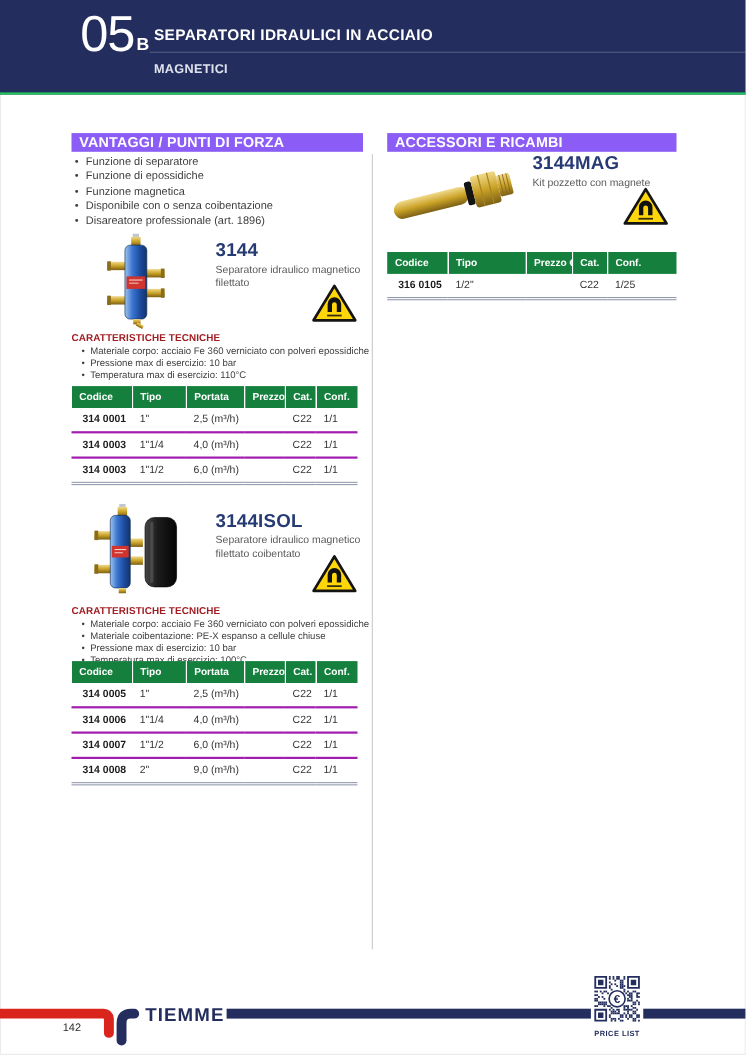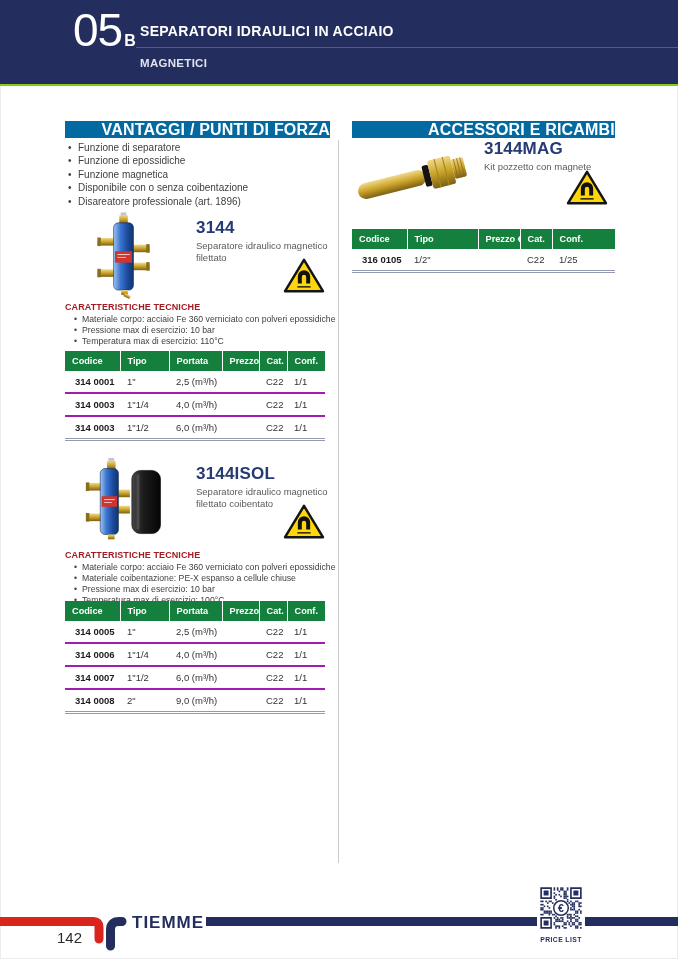--- a/index.html
+++ b/index.html
@@ -1,28 +1,28 @@
 <!DOCTYPE html>
 <html><head>
 <meta charset="utf-8">
 <style>
   html,body{margin:0;padding:0;background:#fff;}
   .page{position:relative;width:678px;height:959px;background:#fff;overflow:hidden;
         font-family:"Liberation Sans",sans-serif;box-shadow:inset 0 0 0 1px #ececec;}
   
-  .band{position:absolute;left:0;top:0;right:0;height:84px;background:#242e5e;border-bottom:2px solid #84cc16;}
+  .band{position:absolute;left:0;top:0;right:0;height:84px;background:#242e5e;border-bottom:2px solid #22c55e;}
   .band .num{position:absolute;left:73px;top:6px;display:flex;align-items:flex-end;color:#fff;}
   .band .num .big{font-size:46px;line-height:48px;font-weight:400;letter-spacing:-1px;}
   .band .num .suf{font-size:16px;font-weight:bold;line-height:16px;margin:0 0 5px 2px;}
   .band .title{position:absolute;left:140px;top:23px;color:#fff;font-size:14px;font-weight:bold;letter-spacing:.3px;}
   .band .hline{position:absolute;left:136px;right:0;top:47px;height:1px;background:rgba(255,255,255,.22);}
   .band .subtitle{position:absolute;left:140px;top:57px;color:#dfe3ee;font-size:11.5px;font-weight:bold;letter-spacing:.3px;}
   
-  .secbar{position:absolute;height:17px;background:#0369a1;color:#fff;font-size:16px;font-weight:bold;
-          line-height:17px;padding-left:7px;box-sizing:border-box;letter-spacing:.2px;text-align:right;}
+  .secbar{position:absolute;height:17px;background:#8b5cf6;color:#fff;font-size:13px;font-weight:bold;
+          line-height:17px;padding-left:7px;box-sizing:border-box;letter-spacing:.2px;}
   .secbar.vant{left:65px;top:121px;width:265px;}
   .secbar.acc{left:352px;top:121px;width:263px;}
   
   ul.blist{margin:0;padding:0;list-style:none;}
   ul.blist li{position:relative;font-size:10px;line-height:13.4px;color:#3e3e3e;padding-left:13px;}
   ul.blist li::before{content:"\2022";position:absolute;left:3px;top:0;color:#3e3e3e;}
   .advlist{position:absolute;left:65px;top:141px;width:275px;}
   
   .ptitle{position:absolute;color:#263a74;font-size:17px;font-weight:bold;letter-spacing:.2px;}
   .pdesc{position:absolute;color:#5a5a5a;font-size:9.5px;line-height:11.5px;}
@@ -41,21 +41,21 @@
        border-bottom:2px solid #a21caf;white-space:nowrap;overflow:hidden;}
   table.ptable td:first-child{font-weight:bold;color:#1b1b1b;padding-left:10px;}
   table.ptable tbody tr:last-child td{border-bottom:3px double #959bae;}
   
   .divider{position:absolute;left:338px;top:140px;width:1px;height:723px;background:#c9c9cf;}
   .warn{position:absolute;}
   .pimg{position:absolute;}
   
   .footer-svg{position:absolute;left:0;top:903px;}
   .brand{position:absolute;left:132px;top:913px;color:#242e5e;font-size:17px;font-weight:bold;letter-spacing:1px;}
-  .pagenum{position:absolute;left:57px;top:929px;color:#2b2b2b;font-size:15px;}
+  .pagenum{position:absolute;left:57px;top:929px;color:#2b2b2b;font-size:10px;}
   .qrwrap{position:absolute;left:536px;top:884px;width:50px;text-align:center;}
   .qrlabel{margin-top:0px;color:#242e5e;font-size:6.8px;font-weight:bold;letter-spacing:.4px;}
 </style>
 </head>
 <body>
 
 <div class="page">
 
   <div class="band">
     <div class="num">

